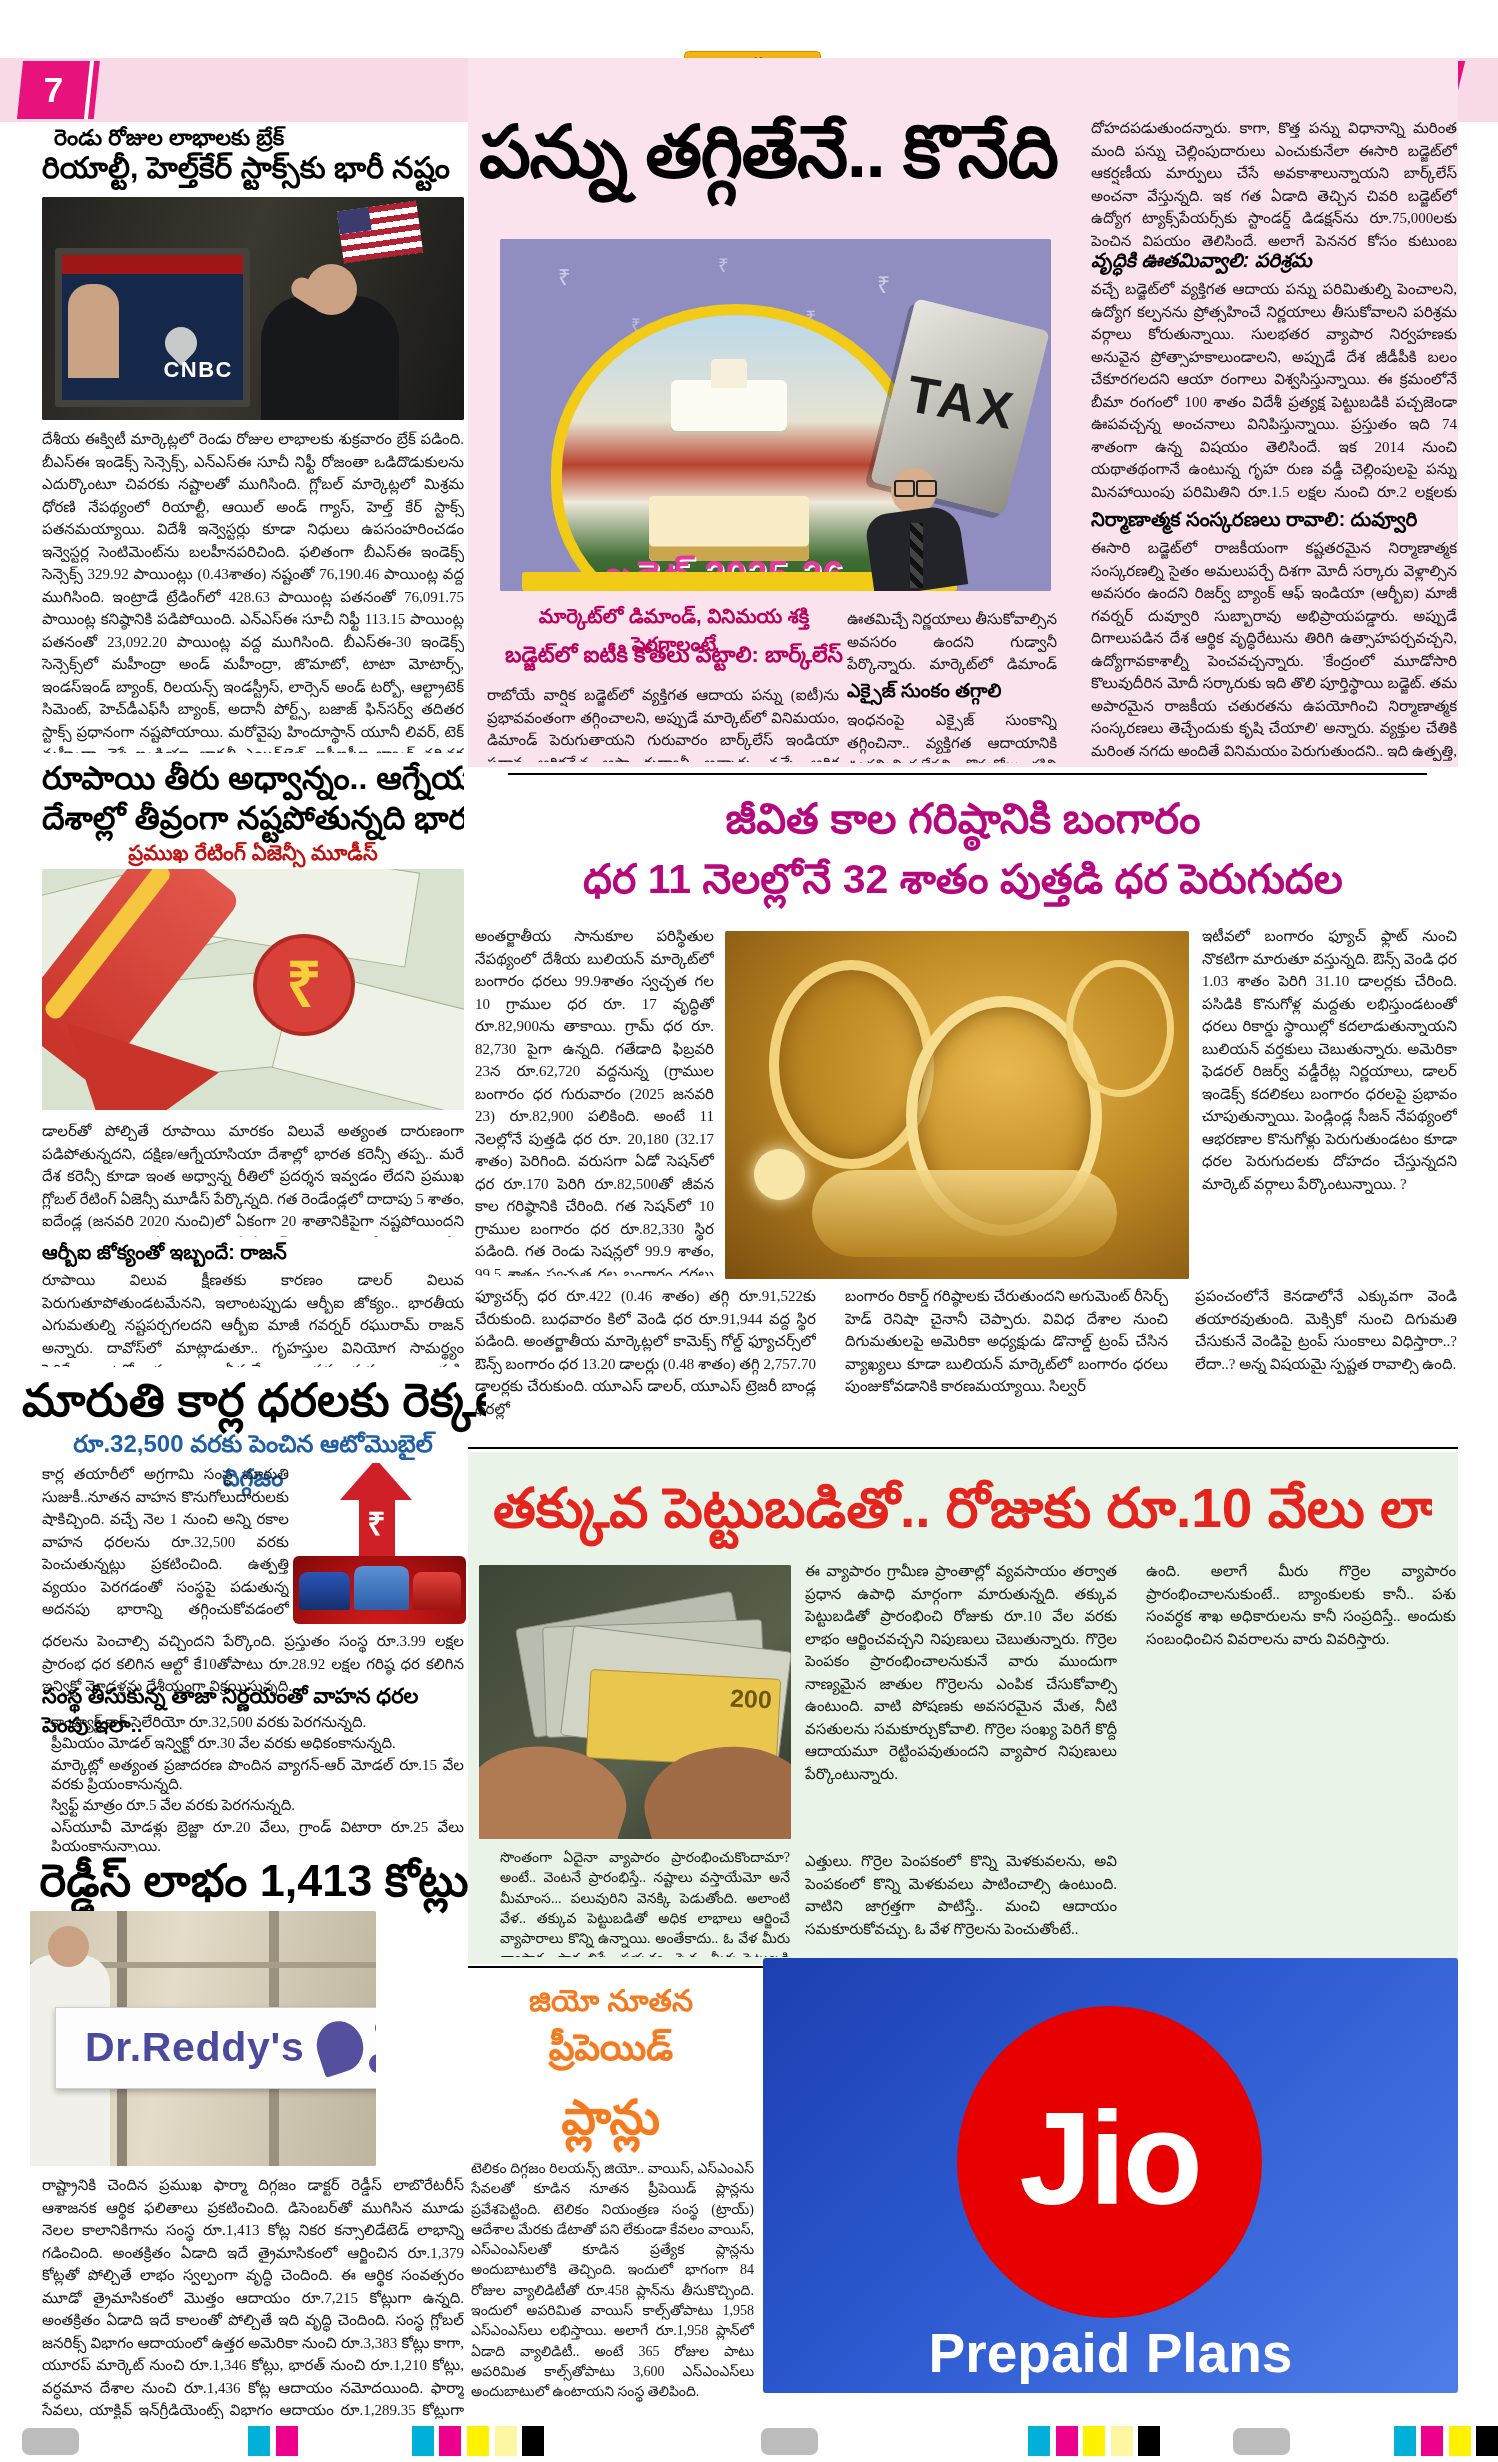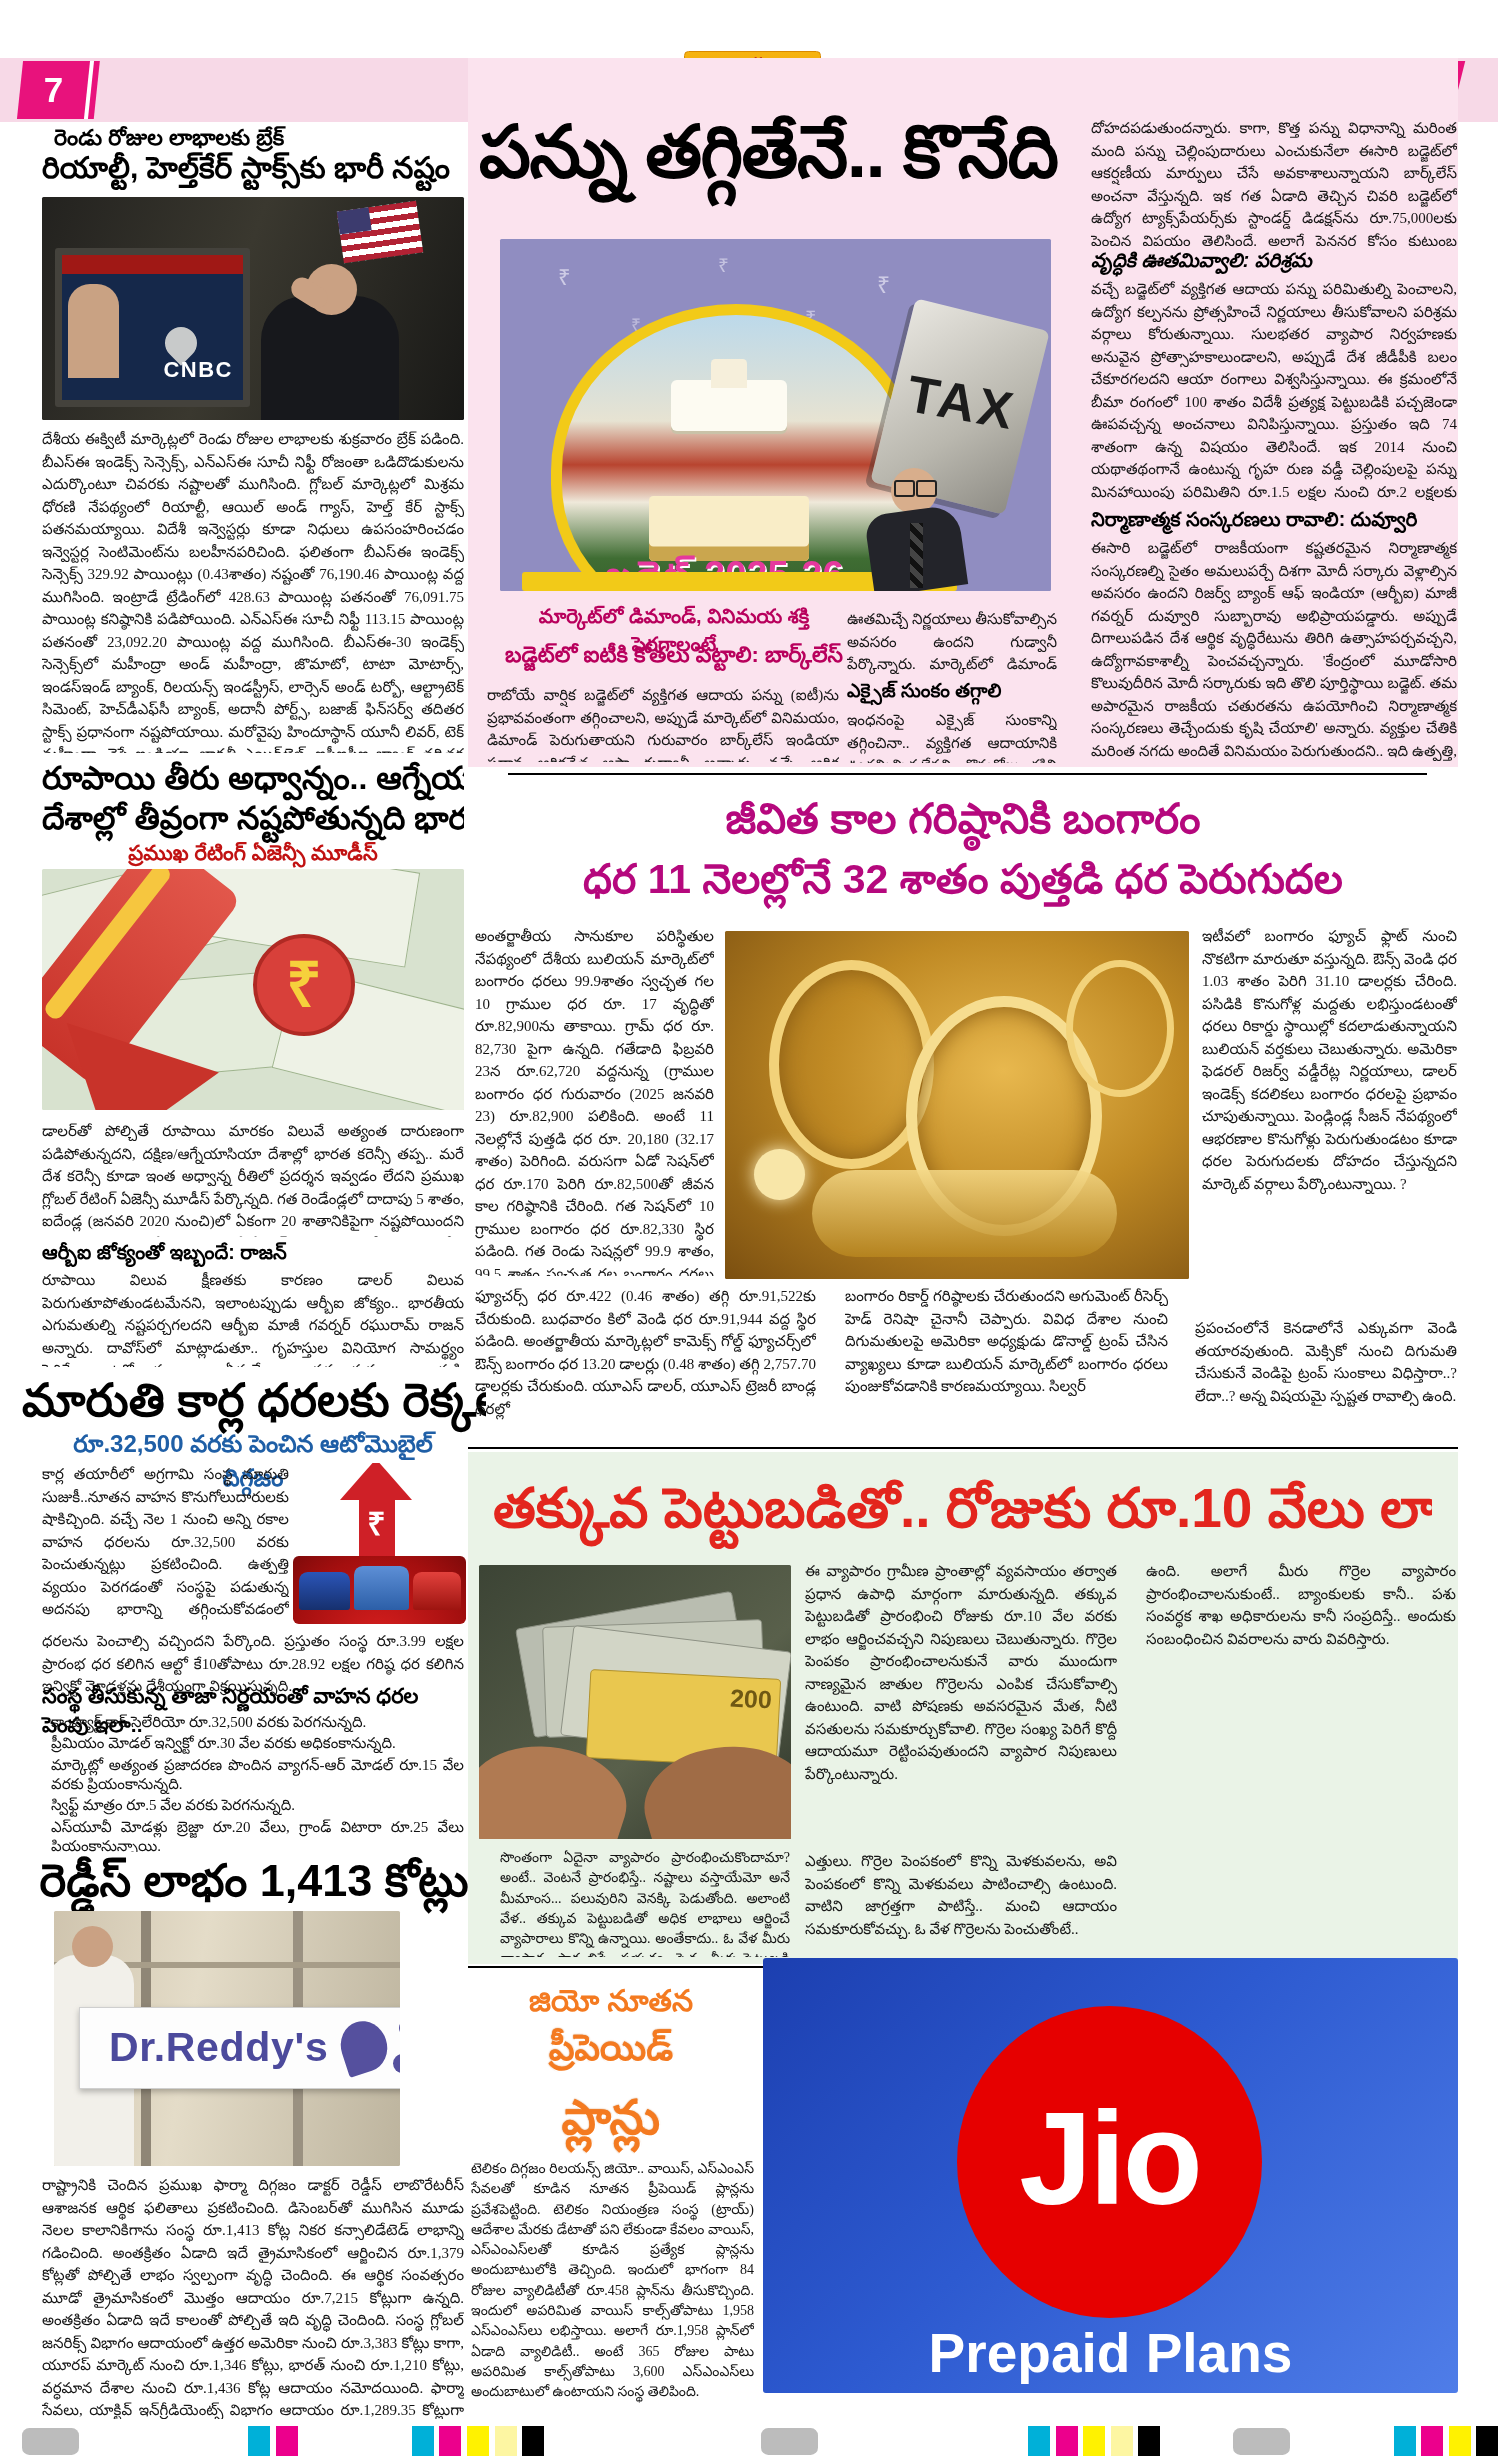--- a/index.html
+++ b/index.html
@@ -104,21 +104,21 @@
   <div class="abs" style="left:51px;top:1713px;width:413px;height:139px;overflow:hidden;font-family:Liberation Serif, serif;font-size:15px;line-height:1.28;text-align:justify;">
     <div class="bullet-item">కాంప్యాక్ట్ కార్ సెలేరియో రూ.32,500 వరకు పెరగనున్నది.</div>
     <div class="bullet-item">ప్రీమియం మోడల్ ఇన్విక్టో రూ.30 వేల వరకు అధికంకానున్నది.</div>
     <div class="bullet-item">మార్కెట్లో అత్యంత ప్రజాదరణ పొందిన వ్యాగన్-ఆర్ మోడల్ రూ.15 వేల వరకు ప్రియంకానున్నది.</div>
     <div class="bullet-item">స్విఫ్ట్ మాత్రం రూ.5 వేల వరకు పెరగనున్నది.</div>
     <div class="bullet-item">ఎస్‌యూవీ మోడళ్లు బ్రెజ్జా రూ.20 వేలు, గ్రాండ్ విటారా రూ.25 వేలు ప్రియంకానున్నాయి.</div>
 
   </div>
 
   <div class="abs hl center" style="left:22px;top:1855px;width:464px;font-size:45px;white-space:nowrap;overflow:hidden;">రెడ్డీస్ లాభం 1,413 కోట్లు</div>
-  <div class="abs photo" style="left:54px;top:1911px;width:346px;height:255px;background:linear-gradient(100deg,#cfc4ae 0%,#e4dcc8 40%,#bdb49e 100%);">
+  <div class="abs photo" style="left:30px;top:1911px;width:346px;height:255px;background:linear-gradient(100deg,#cfc4ae 0%,#e4dcc8 40%,#bdb49e 100%);">
     <div class="abs" style="left:87px;top:0;width:10px;height:255px;background:#8f8676;"></div>
     <div class="abs" style="left:239px;top:0;width:10px;height:255px;background:#9a9181;"></div>
     <div class="abs" style="left:0;top:51px;width:422px;height:5.8px;background:#a79d89;"></div>
     <div class="abs" style="left:0;top:131px;width:422px;height:5.8px;background:#a79d89;"></div>
     <div class="abs" style="left:-7.3px;top:44px;width:87px;height:212px;background:#f2f0ea;border-radius:29px 29px 0 0;">
       <div class="abs" style="left:25px;top:-29px;width:41px;height:41px;border-radius:50%;background:#caa183;"></div>
     </div>
     <div class="abs" style="left:25px;top:96px;width:377px;height:80px;background:#fdfdfd;border:0.7px solid #cfcfcf;box-shadow:0 2.9px 5.8px rgba(0,0,0,.25);">
       <span style="position:absolute;left:29px;top:16px;font-size:41px;font-weight:bold;color:#4c4a9c;letter-spacing:0.7px;">Dr.Reddy's</span>
       <span style="position:absolute;right:70px;top:13px;width:46px;height:51px;background:#55509e;border-radius:50% 50% 50% 2.9px;transform:rotate(-18deg);"></span>
@@ -184,21 +184,21 @@
     <div class="abs" style="left:181px;top:65px;width:174px;height:218px;border:11.6px solid #f6dd90;border-radius:50%;box-shadow:inset 0 0 22px #8a5d14;"></div>
     <div class="abs" style="left:341px;top:29px;width:94px;height:123px;border:7.3px solid #f2d27a;border-radius:50%;"></div>
     <div class="abs" style="left:87px;top:239px;width:305px;height:87px;background:linear-gradient(#f4d887,#b8861f);border-radius:44px;opacity:.85;"></div>
     <div class="abs" style="left:29px;top:218px;width:51px;height:51px;background:#f8e6a8;border-radius:50%;box-shadow:0 0 17.4px #fff2bf;"></div>
   </div>
 
   <div class="abs bodytext" style="left:1202px;top:925px;width:255px;height:351px;">ఇటీవలో బంగారం ఫ్యూచ్ ఫ్లాట్ నుంచి నొకటిగా మారుతూ వస్తున్నది. ఔన్స్ వెండి ధర 1.03 శాతం పెరిగి 31.10 డాలర్లకు చేరింది. పసిడికి కొనుగోళ్ల మద్దతు లభిస్తుండటంతో ధరలు రికార్డు స్థాయిల్లో కదలాడుతున్నాయని బులియన్ వర్తకులు చెబుతున్నారు. అమెరికా ఫెడరల్ రిజర్వ్ వడ్డీరేట్ల నిర్ణయాలు, డాలర్ ఇండెక్స్ కదలికలు బంగారం ధరలపై ప్రభావం చూపుతున్నాయి. పెండ్లిండ్ల సీజన్ నేపథ్యంలో ఆభరణాల కొనుగోళ్లు పెరుగుతుండటం కూడా ధరల పెరుగుదలకు దోహదం చేస్తున్నదని మార్కెట్ వర్గాలు పేర్కొంటున్నాయి. ?</div>
 
   <div class="abs bodytext" style="left:475px;top:1285px;width:341px;height:158px;">ఫ్యూచర్స్ ధర రూ.422 (0.46 శాతం) తగ్గి రూ.91,522కు చేరుకుంది. బుధవారం కిలో వెండి ధర రూ.91,944 వద్ద స్థిర పడింది. అంతర్జాతీయ మార్కెట్లలో కామెక్స్ గోల్డ్ ఫ్యూచర్స్‌లో ఔన్స్ బంగారం ధర 13.20 డాలర్లు (0.48 శాతం) తగ్గి 2,757.70 డాలర్లకు చేరుకుంది. యూఎస్ డాలర్, యూఎస్ ట్రెజరీ బాండ్ల ధరల్లో</div>
   <div class="abs bodytext" style="left:845px;top:1285px;width:323px;height:158px;">బంగారం రికార్డ్ గరిష్ఠాలకు చేరుతుందని అగుమెంట్ రీసెర్చ్ హెడ్ రెనిషా చైనానీ చెప్పారు. వివిధ దేశాల నుంచి దిగుమతులపై అమెరికా అధ్యక్షుడు డొనాల్డ్ ట్రంప్ చేసిన వ్యాఖ్యలు కూడా బులియన్ మార్కెట్‌లో బంగారం ధరలు పుంజుకోవడానికి కారణమయ్యాయి. సిల్వర్</div>
-  <div class="abs bodytext" style="left:1195px;top:1285px;width:262px;height:158px;margin-top:32px;">ప్రపంచంలోనే కెనడాలోనే ఎక్కువగా వెండి తయారవుతుంది. మెక్సికో నుంచి దిగుమతి చేసుకునే వెండిపై ట్రంప్ సుంకాలు విధిస్తారా..? లేదా..? అన్న విషయమై స్పష్టత రావాల్సి ఉంది.</div>
+  <div class="abs bodytext" style="left:1195px;top:1285px;width:262px;height:158px;">ప్రపంచంలోనే కెనడాలోనే ఎక్కువగా వెండి తయారవుతుంది. మెక్సికో నుంచి దిగుమతి చేసుకునే వెండిపై ట్రంప్ సుంకాలు విధిస్తారా..? లేదా..? అన్న విషయమై స్పష్టత రావాల్సి ఉంది.</div>
 
   <div class="abs" style="left:468px;top:1447px;width:990px;height:2.2px;background:#000;"></div>
 
   <div class="abs" style="left:468px;top:1452px;width:990px;height:512px;background:#eaf3e7;"></div>
   <div class="abs hl center" style="left:493px;top:1476px;width:939px;font-size:55px;color:#e3251d;white-space:nowrap;overflow:hidden;">తక్కువ పెట్టుబడితో.. రోజుకు రూ.10 వేలు లాభం</div>
 
   <div class="abs photo" style="left:479px;top:1565px;width:312px;height:274px;background:linear-gradient(140deg,#3c4435 0%,#59604b 60%,#2c3328 100%);">
     <div class="abs" style="left:44px;top:44px;width:218px;height:109px;background:#b9bdb0;border:1.5px solid #8d9184;transform:rotate(-10deg);border-radius:4.4px;"></div>
     <div class="abs" style="left:65px;top:58px;width:218px;height:109px;background:#c7cbbc;border:1.5px solid #8d9184;transform:rotate(-2deg);border-radius:4.4px;"></div>
     <div class="abs" style="left:87px;top:73px;width:218px;height:109px;background:#d2d5c6;border:1.5px solid #8d9184;transform:rotate(7deg);border-radius:4.4px;"></div>

